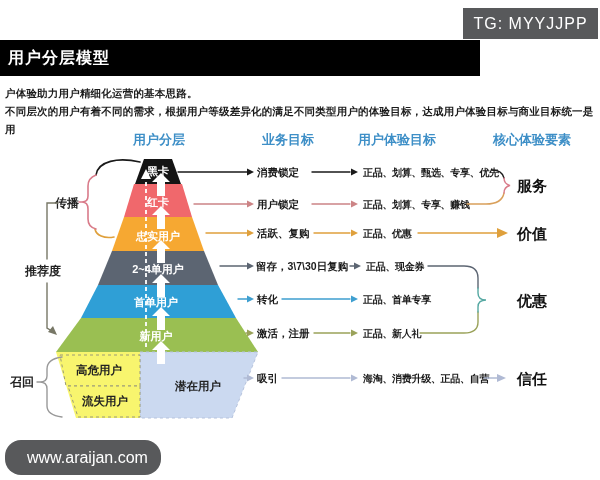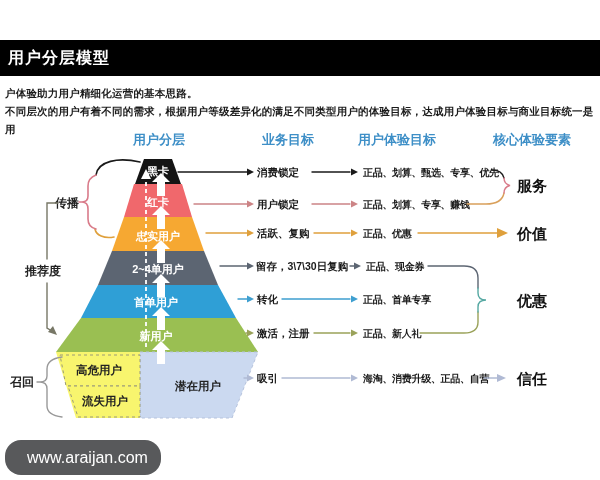--- a/index.html
+++ b/index.html
@@ -1,20 +1,20 @@
 <!DOCTYPE html>
 <html><head>
 <meta charset="utf-8">
 <style>
   html,body{margin:0;padding:0;background:#fff;}
   body{font-family:"Liberation Sans","DejaVu Sans",sans-serif;}
   .stage{position:relative;width:600px;height:480px;background:#fff;overflow:hidden;}
   .badge{position:absolute;left:463px;top:8px;width:135px;height:31px;background:#58595B;
          color:#fff;font-size:16px;display:flex;align-items:center;justify-content:center;letter-spacing:1px;}
-  .titlebar{position:absolute;left:0;top:40px;width:600px;height:36px;background:#000;
+  .titlebar{position:absolute;left:0;top:40px;width:480px;height:36px;background:#000;
             display:flex;align-items:center;}
   .titlebar .t{color:#fff;font-size:16px;font-weight:bold;margin-left:8px;letter-spacing:1px;}
   .desc{position:absolute;left:5px;top:84px;width:592px;color:#1a1a1a;font-size:10.5px;
         font-weight:bold;line-height:18px;letter-spacing:0.2px;}
   .footer{position:absolute;left:5px;top:440px;width:156px;height:35px;background:#58595B;
           color:#fff;font-size:16px;display:flex;align-items:center;padding-left:22px;box-sizing:border-box;border-radius:16px;}
   svg{position:absolute;left:0;top:0;}
   text{dominant-baseline:central;}
   .hdr{font-size:13px;font-weight:bold;fill:#3E8FC7;text-anchor:middle;}
   .tierlabel{font-size:11px;font-weight:bold;fill:#fff;text-anchor:middle;}
@@ -24,20 +24,23 @@
   .core{font-size:15px;font-weight:bold;fill:#111;}
   .leftlabel{font-size:12px;font-weight:bold;fill:#222;text-anchor:middle;}
   .ln{fill:none;stroke-width:1.6;stroke-linecap:round;}
   .thin{fill:none;stroke-width:1.4;stroke-linecap:round;}
 </style>
 </head>
 <body>
 
 <div class="stage">
 
+  <div class="badge">
+    <span>TG: MYYJJPP</span>
+  </div>
 
   <div class="titlebar">
     <span class="t">用户分层模型</span>
   </div>
 
   <div class="desc">
     <div>户体验助力用户精细化运营的基本思路。</div>
     <div>不同层次的用户有着不同的需求，根据用户等级差异化的满足不同类型用户的体验目标，达成用户体验目标与商业目标统一是用</div>
   </div>
 

